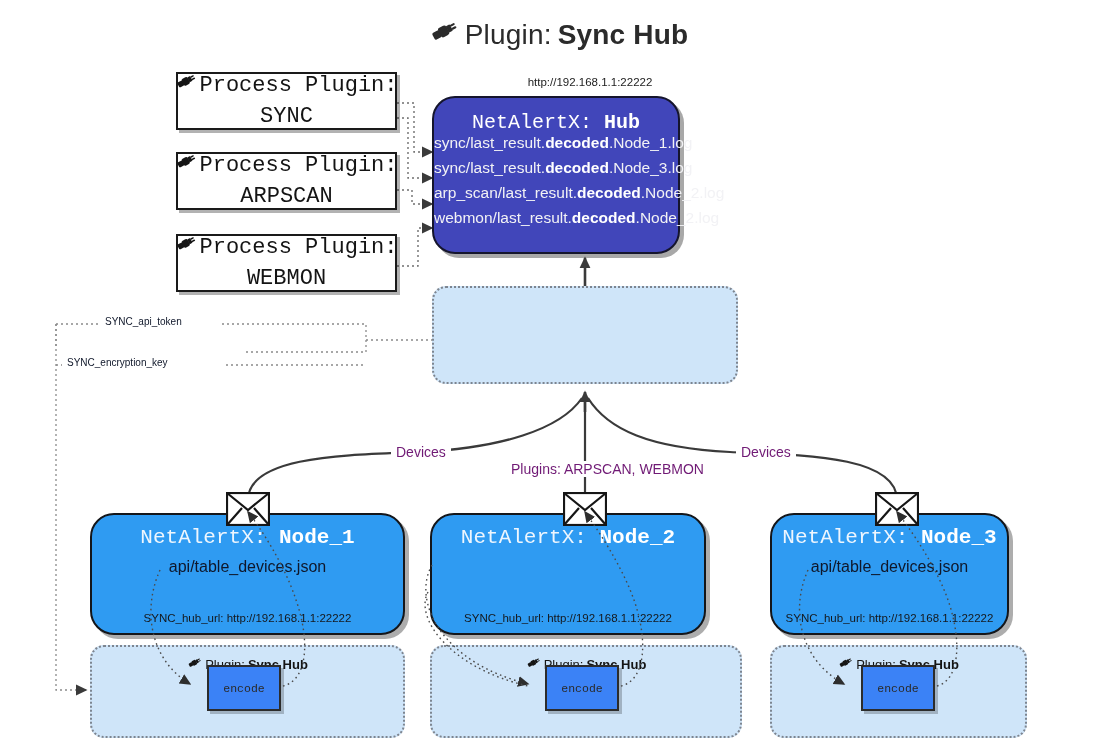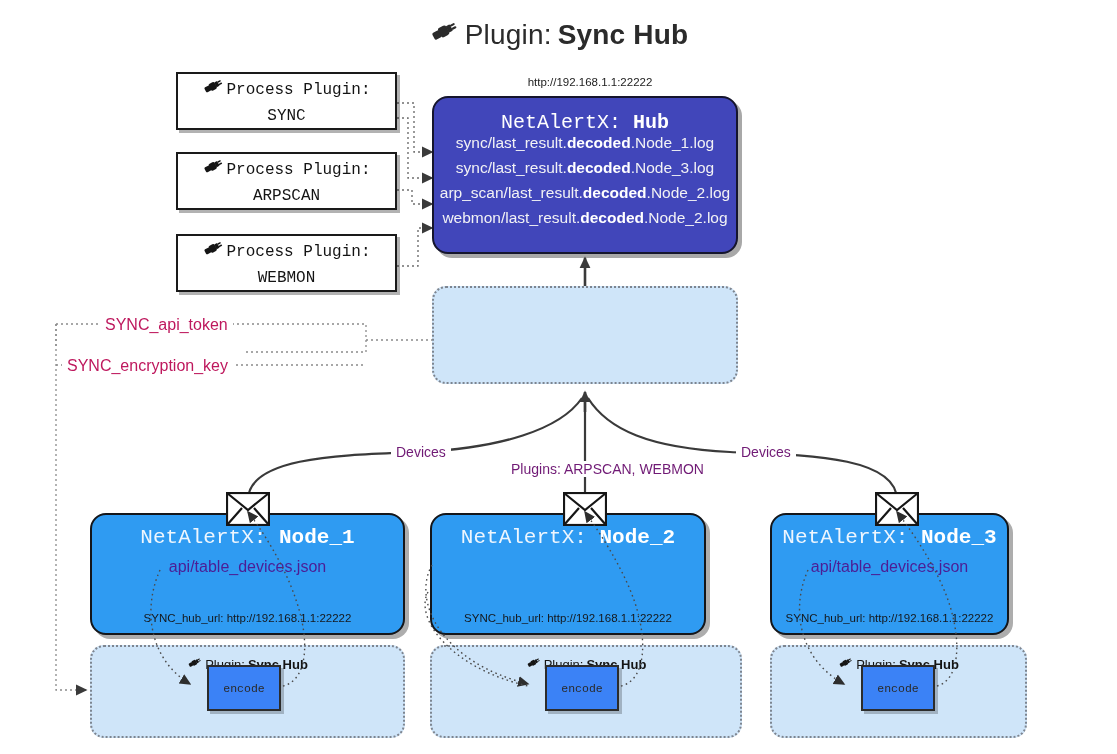--- a/index.html
+++ b/index.html
@@ -22,35 +22,35 @@
     display:flex;align-items:center;justify-content:center;gap:6px;
   }
   #title .t-strong{font-weight:bold;}
   .plugicon{display:inline-block;position:relative;}
 
   
   .pbox{
     background:#ffffff;border:2px solid #1a1a1a;
     box-shadow:3px 3px 0 rgba(0,0,0,.30);
     font-family:"Liberation Mono","DejaVu Sans Mono",monospace;
-    font-size:16px;color:#141414;
+    font-size:22px;color:#141414;
     display:flex;flex-direction:column;align-items:center;justify-content:center;
     line-height:1.38;
   }
   .pbox .l1{display:flex;align-items:center;gap:2px;white-space:nowrap;}
   .pbox .l2{white-space:nowrap;}
 
   
   #hub-url{
     left:470px;top:76px;width:240px;text-align:center;
     font-size:11.5px;color:#222;
   }
   #hub{
-    left:432px;top:96px;width:306px;height:158px;
-    background:#4146ba;border:2px solid #15152d;border-radius:16px;
+    left:432px;top:96px;width:248px;height:158px;
+    background:#4146ba;border:2px solid #15152d;border-radius:23px;
     box-shadow:4px 4px 0 rgba(0,0,0,.34);
     color:#ffffff;
   }
   #hub .hub-title{
     text-align:center;margin-top:13px;
     font-family:"Liberation Mono","DejaVu Sans Mono",monospace;
     font-size:20px;
   }
   #hub .hub-title b{font-weight:bold;}
   #hub .hub-lines{}
@@ -69,50 +69,50 @@
     left:502px;top:296px;width:168px;height:80px;
     background:#ffffff;border:2px solid #2c2c2c;
     box-shadow:3px 3px 0 rgba(0,0,0,.25);
     display:flex;align-items:center;justify-content:center;
     font-family:"Liberation Serif","DejaVu Serif",serif;
     font-size:21px;color:#1c1c1c;z-index:20;
   }
 
   
   .tok{
-    font-size:16px;color:#be185d;background:#ffffff;
+    font-size:10px;color:#0f172a;background:#ffffff;
     padding:0 5px;white-space:nowrap;z-index:20;
   }
   #tok-api{left:100px;top:316px;}
   #tok-enc{left:62px;top:357px;}
 
   
   .elabel{
     font-size:14px;color:#701a75;background:#ffffff;
     padding:0 5px;white-space:nowrap;z-index:20;text-align:center;
   }
   #lbl-dev-l{left:391px;top:444px;}
   #lbl-dev-r{left:736px;top:444px;}
   #lbl-plugins{left:506px;top:461px;}
 
   
   .nbox{
-    background:#2f9bf2;border:2px solid #14161a;border-radius:16px;
+    background:#2f9bf2;border:2px solid #14161a;border-radius:24px;
     box-shadow:4px 4px 0 rgba(0,0,0,.32);
     color:#ffffff;
   }
   .nbox .n-title{
     text-align:center;margin-top:11px;
     font-family:"Liberation Mono","DejaVu Sans Mono",monospace;
     font-size:21px;color:#eef6fe;
   }
   .nbox .n-title b{font-weight:bold;color:#ffffff;}
   .nbox .n-body{margin-top:9px;}
   .nbox .n-line{
-    text-align:center;font-size:16px;color:#4c1d95;
+    text-align:center;font-size:16px;color:#0f172a;
     margin-bottom:6px;white-space:nowrap;
   }
   .nbox .n-url{
     position:absolute;left:0;bottom:9px;width:100%;
     text-align:center;font-size:11.5px;color:#15181c;white-space:nowrap;
   }
 
   
   .egroup{
     background:#cfe5f9;border:2px dotted #7d8590;border-radius:14px;

